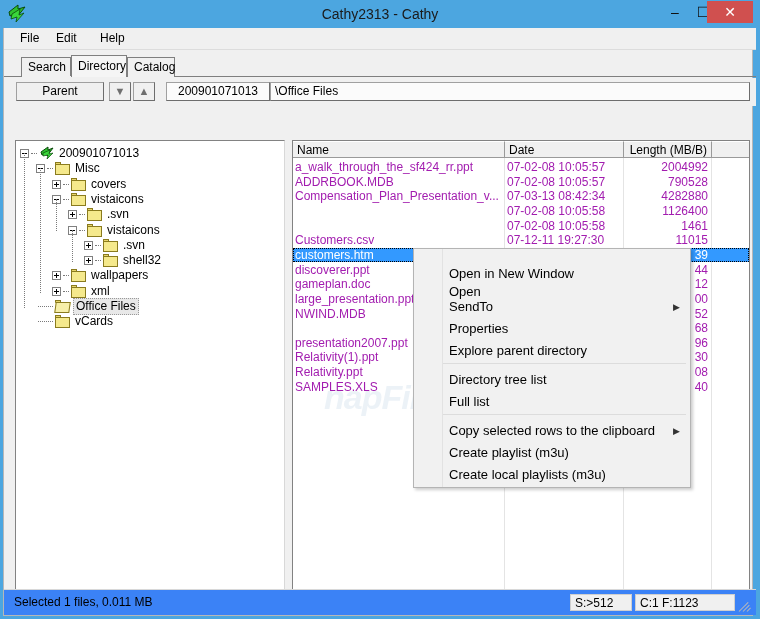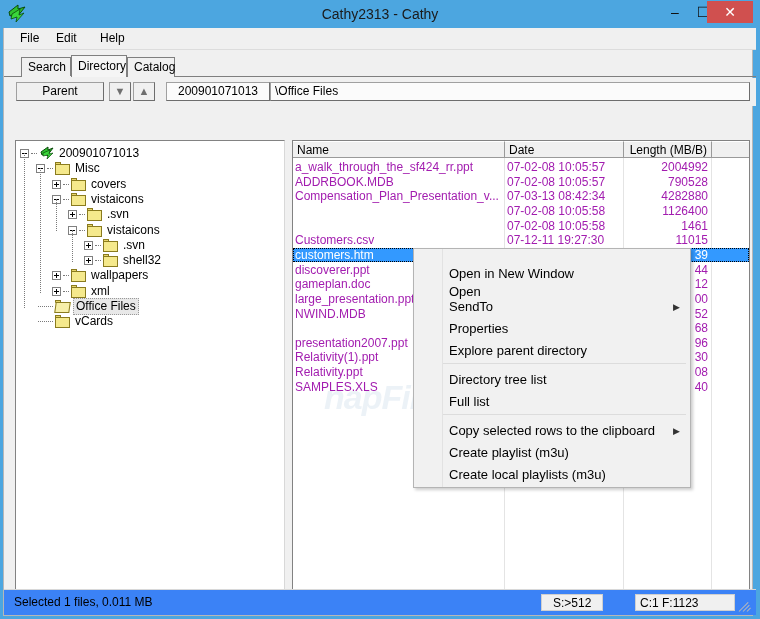--- a/index.html
+++ b/index.html
@@ -383,23 +383,23 @@
     border-top: 1px solid #d8d8d8;
   }
   .sb-seg {
     position: absolute; top: 4px;
     height: 17px; line-height: 16px;
     font-size: 12px; color: #000;
     box-sizing: border-box;
   }
   #sb-main { left: 10px; width: 540px; }
   #sb-s {
-    left: 537px; width: 62px;
+    left: 566px; width: 62px;
     border: 1px solid #cfcfcf; background: #f0f0f0;
-    padding-left: 11px;
+    padding-left: 4px;
   }
   #sb-cf {
     left: 631px; width: 100px;
     border: 1px solid #cfcfcf; background: #f0f0f0;
     padding-left: 4px;
   }
   #sb-grip {
     position: absolute; right: 3px; bottom: 2px;
     width: 14px; height: 14px;
   }

